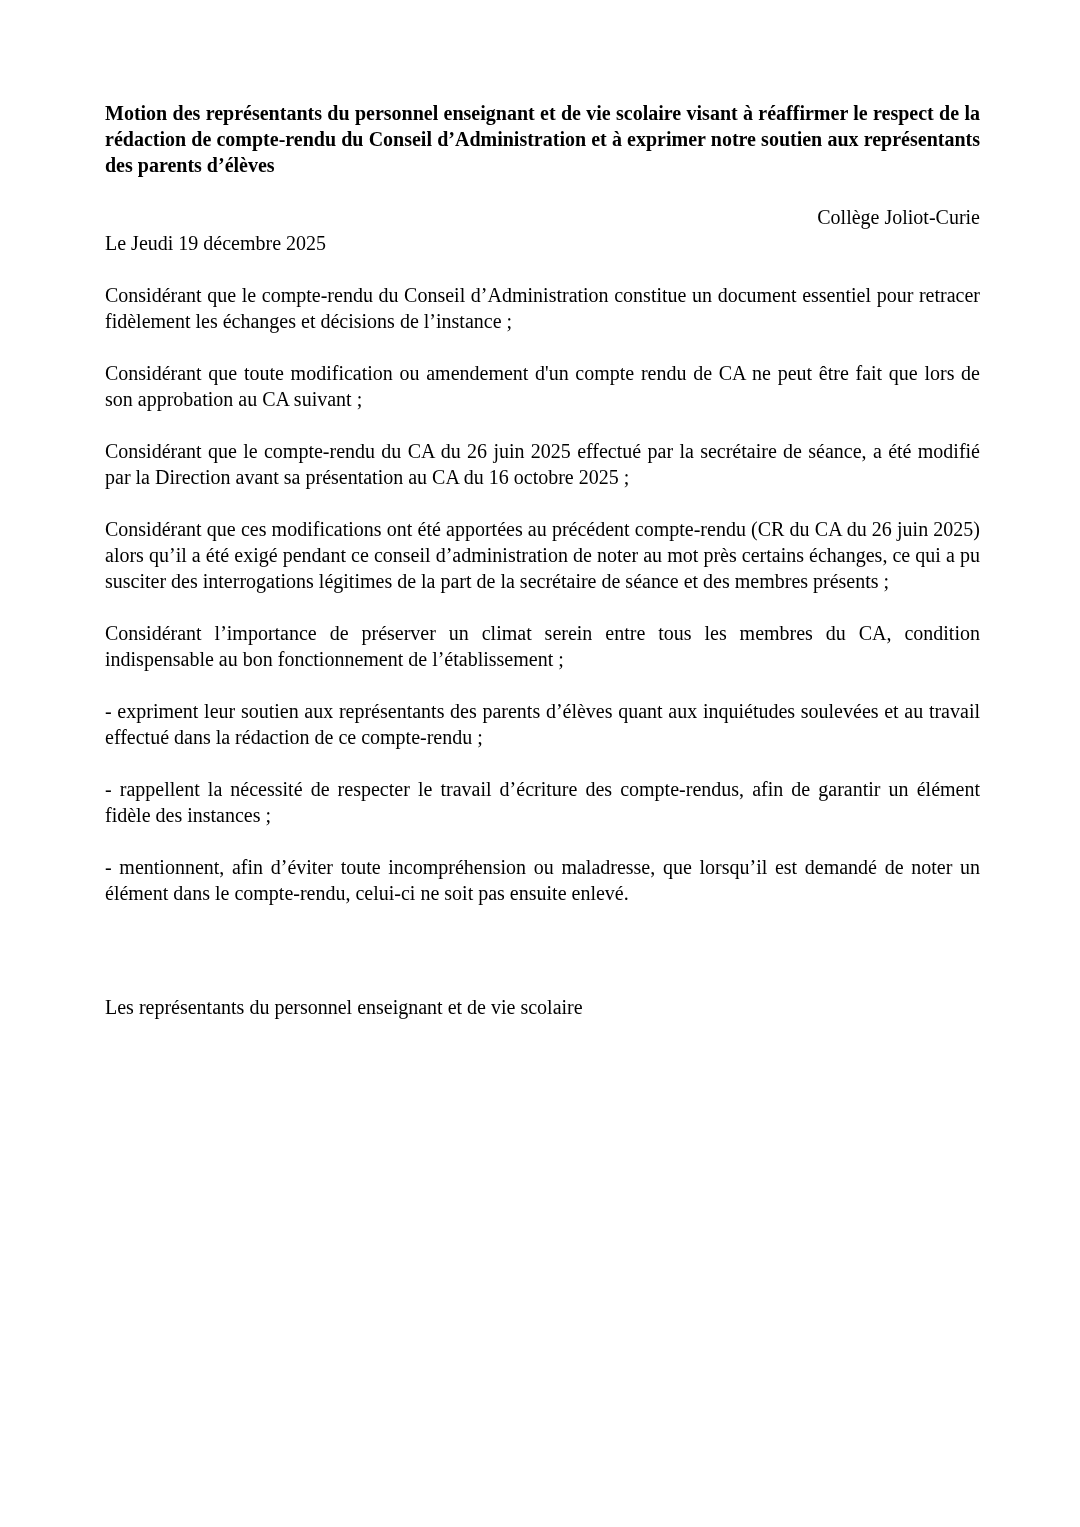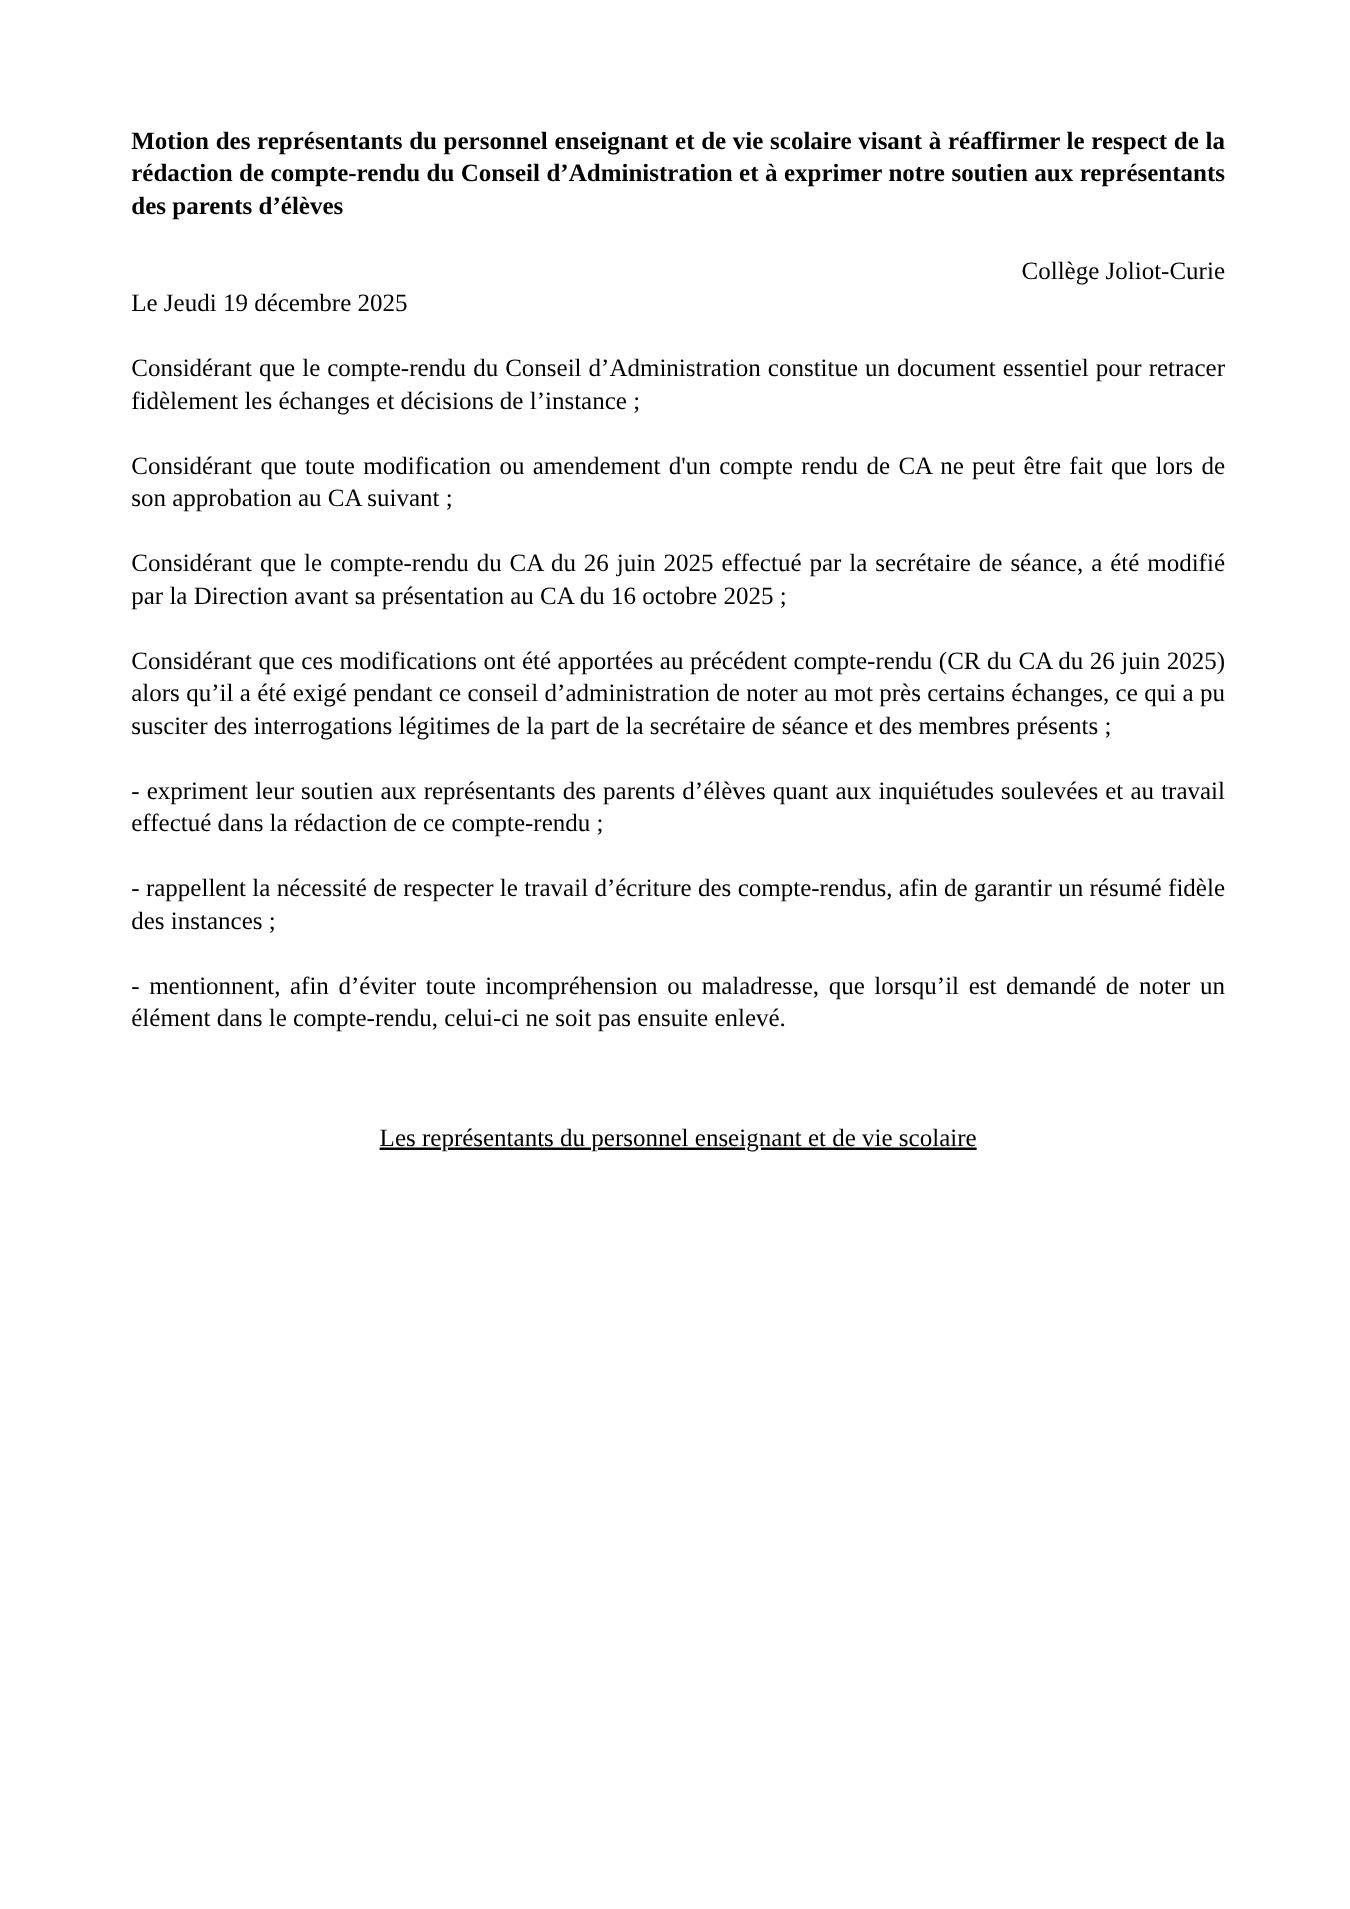--- a/index.html
+++ b/index.html
@@ -35,34 +35,34 @@
     text-align: right;
   }
   p.college-line {
     margin-bottom: 0;
   }
   p.date-line {
     text-align: left;
     margin-bottom: 26px;
   }
   p.signature-line {
-    text-align: center;
-    margin-top: 70px;
+    text-align: left;
+    margin-top: 88px;
     margin-bottom: 0;
-    text-decoration: underline;
   }
 </style>
 </head>
 <body>
 
 <div class="page">
   <p class="doc-title">Motion des représentants du personnel enseignant et de vie scolaire visant à réaffirmer le respect de la rédaction de compte-rendu du Conseil d’Administration et à exprimer notre soutien aux représentants des parents d’élèves</p>
   <p class="align-right college-line">Collège Joliot-Curie</p>
   <p class="date-line">Le Jeudi 19 décembre 2025</p>
   <p class="para">Considérant que le compte-rendu du Conseil d’Administration constitue un document essentiel pour retracer fidèlement les échanges et décisions de l’instance ;</p>
   <p class="para">Considérant que toute modification ou amendement d'un compte rendu de CA ne peut être fait que lors de son approbation au CA suivant ;</p>
   <p class="para">Considérant que le compte-rendu du CA du 26 juin 2025 effectué par la secrétaire de séance, a été modifié par la Direction avant sa présentation au CA du 16 octobre 2025 ;</p>
   <p class="para">Considérant que ces modifications ont été apportées au précédent compte-rendu (CR du CA du 26 juin 2025) alors qu’il a été exigé pendant ce conseil d’administration de noter au mot près certains échanges, ce qui a pu susciter des interrogations légitimes de la part de la secrétaire de séance et des membres présents ;</p>
+  <p class="para">Considérant l’importance de préserver un climat serein entre tous les membres du CA, condition indispensable au bon fonctionnement de l’établissement ;</p>
   <p class="para">- expriment leur soutien aux représentants des parents d’élèves quant aux inquiétudes soulevées et au travail effectué dans la rédaction de ce compte-rendu ;</p>
-  <p class="para">- rappellent la nécessité de respecter le travail d’écriture des compte-rendus, afin de garantir un résumé fidèle des instances ;</p>
+  <p class="para">- rappellent la nécessité de respecter le travail d’écriture des compte-rendus, afin de garantir un élément fidèle des instances ;</p>
   <p class="para">- mentionnent, afin d’éviter toute incompréhension ou maladresse, que lorsqu’il est demandé de noter un élément dans le compte-rendu, celui-ci ne soit pas ensuite enlevé.</p>
   <p class="signature-line">Les représentants du personnel enseignant et de vie scolaire</p>
 </div>
 
 </body></html>

